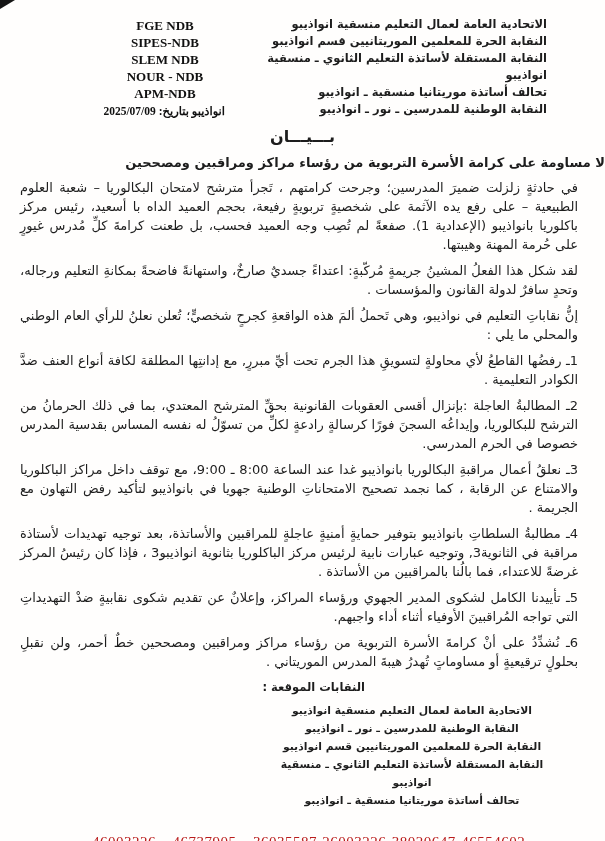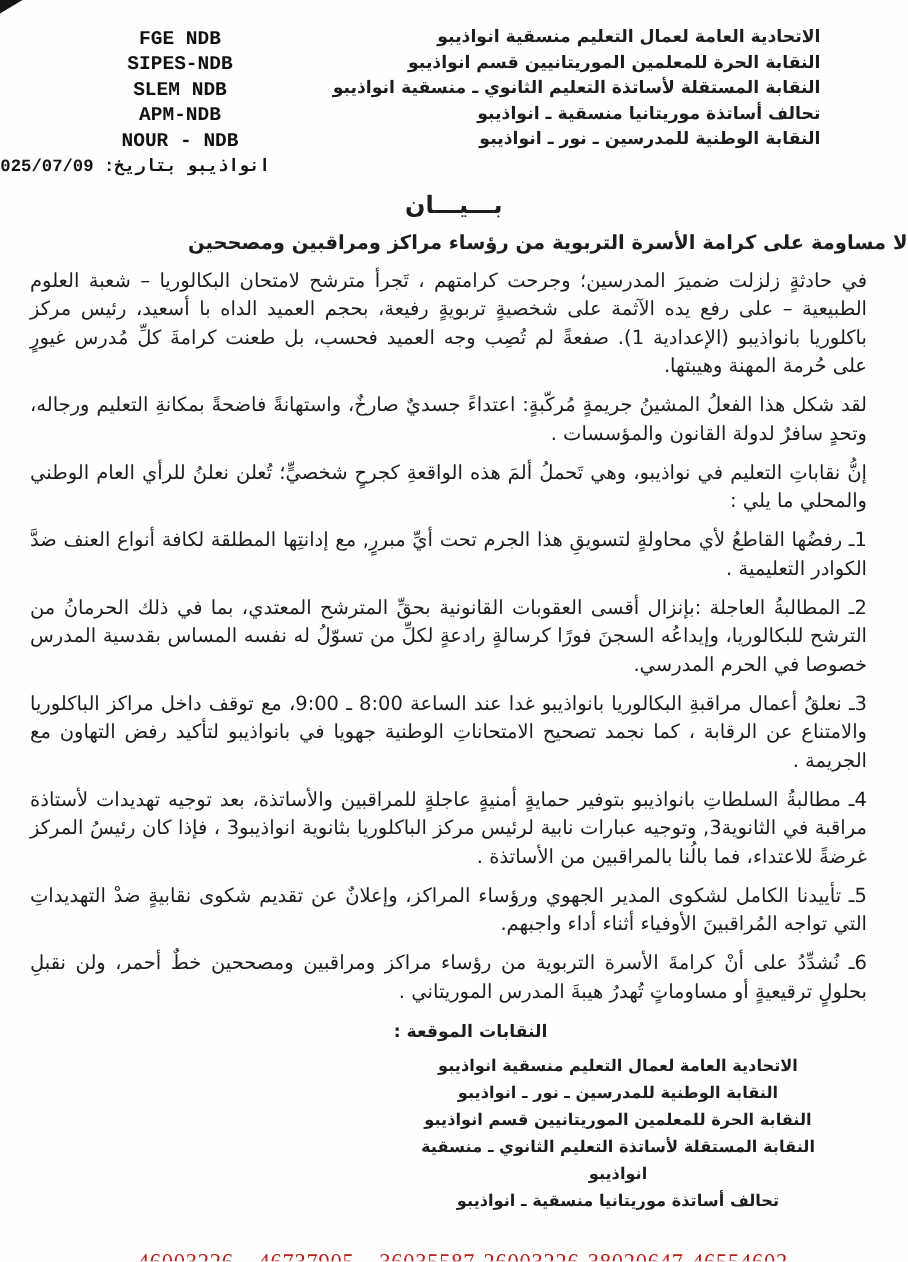--- a/index.html
+++ b/index.html
@@ -20,23 +20,24 @@
     border-right:15px solid transparent;
   }
   
   .header{
     display:flex;justify-content:space-between;align-items:flex-start;
     padding:16px 58px 0 60px;
   }
   .orgs-ar{text-align:right;font-weight:bold;font-size:11.5px;line-height:17px;}
   .orgs-abbr{
     direction:ltr;text-align:center;width:120px;
-    font-family:Liberation Mono, monospace;
+    font-family:Liberation Serif, serif;
     font-weight:bold;font-size:13px;line-height:17px;color:#111;
     padding-top:1px;
+    margin-left:45px;
   }
   .date-line{
     direction:rtl;text-align:center;white-space:nowrap;
     font-weight:bold;font-size:11.5px;margin-top:1px;color:#111;
   }
   
   .statement-word{
     text-align:center;font-weight:bold;font-size:16px;
     margin-top:7px;letter-spacing:1px;
   }
@@ -82,22 +83,22 @@
       <div>الاتحادية العامة لعمال التعليم منسقية انواذيبو</div>
       <div>النقابة الحرة للمعلمين الموريتانيين قسم انواذيبو</div>
       <div>النقابة المستقلة لأساتذة التعليم الثانوي ـ منسقية انواذيبو</div>
       <div>تحالف أساتذة موريتانيا منسقية ـ انواذيبو</div>
       <div>النقابة الوطنية للمدرسين ـ نور ـ انواذيبو</div>
     </div>
     <div class="orgs-abbr">
       <div>FGE NDB</div>
       <div>SIPES-NDB</div>
       <div>SLEM NDB</div>
+      <div>NOUR - NDB</div>
       <div>APM-NDB</div>
-      <div>NOUR - NDB</div>
       <div class="date-line">انواذيبو بتاريخ: 2025/07/09</div>
     </div>
   </div>
 
   <div class="statement-word">بـــيـــان</div>
   <div class="headline">لا مساومة على كرامة الأسرة التربوية من رؤساء مراكز ومراقبين ومصححين</div>
 
   <div class="body-text">
     <p>في حادثةٍ زلزلت ضميرَ المدرسين؛ وجرحت كرامتهم ، تَجرأ مترشح لامتحان البكالوريا – شعبة العلوم الطبيعية – على رفع يده الآثمة على شخصيةٍ تربويةٍ رفيعة، بحجم العميد الداه با أسعيد، رئيس مركز باكلوريا بانواذيبو (الإعدادية 1). صفعةً لم تُصِب وجه العميد فحسب، بل طعنت كرامةَ كلِّ مُدرس غيورٍ على حُرمة المهنة وهيبتها.</p>
     <p>لقد شكل هذا الفعلُ المشينُ جريمةٍ مُركّبةٍ: اعتداءً جسديٌ صارخٌ، واستهانةً فاضحةً بمكانةِ التعليم ورجاله، وتحدٍ سافرٌ لدولة القانون والمؤسسات .</p>

